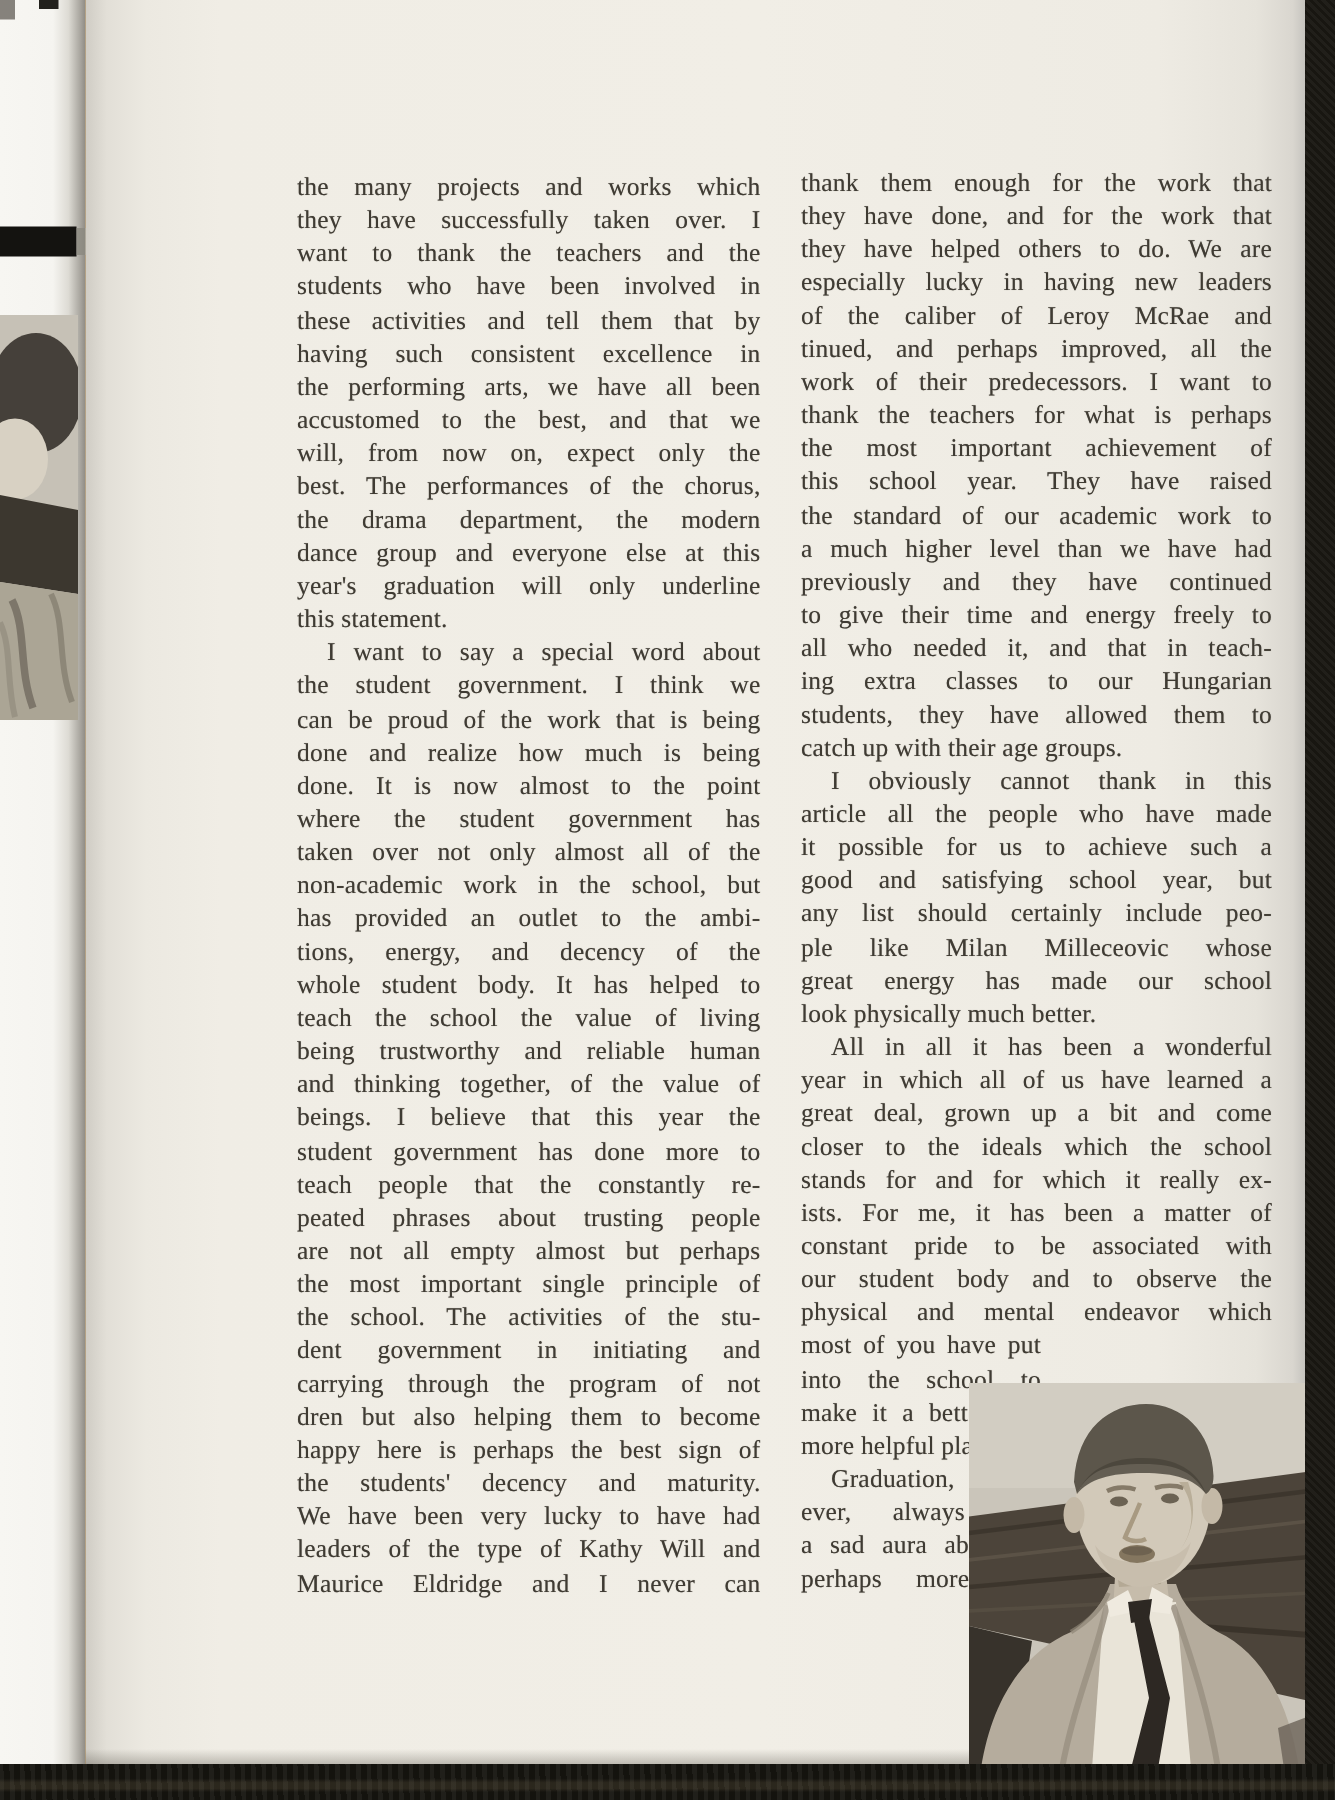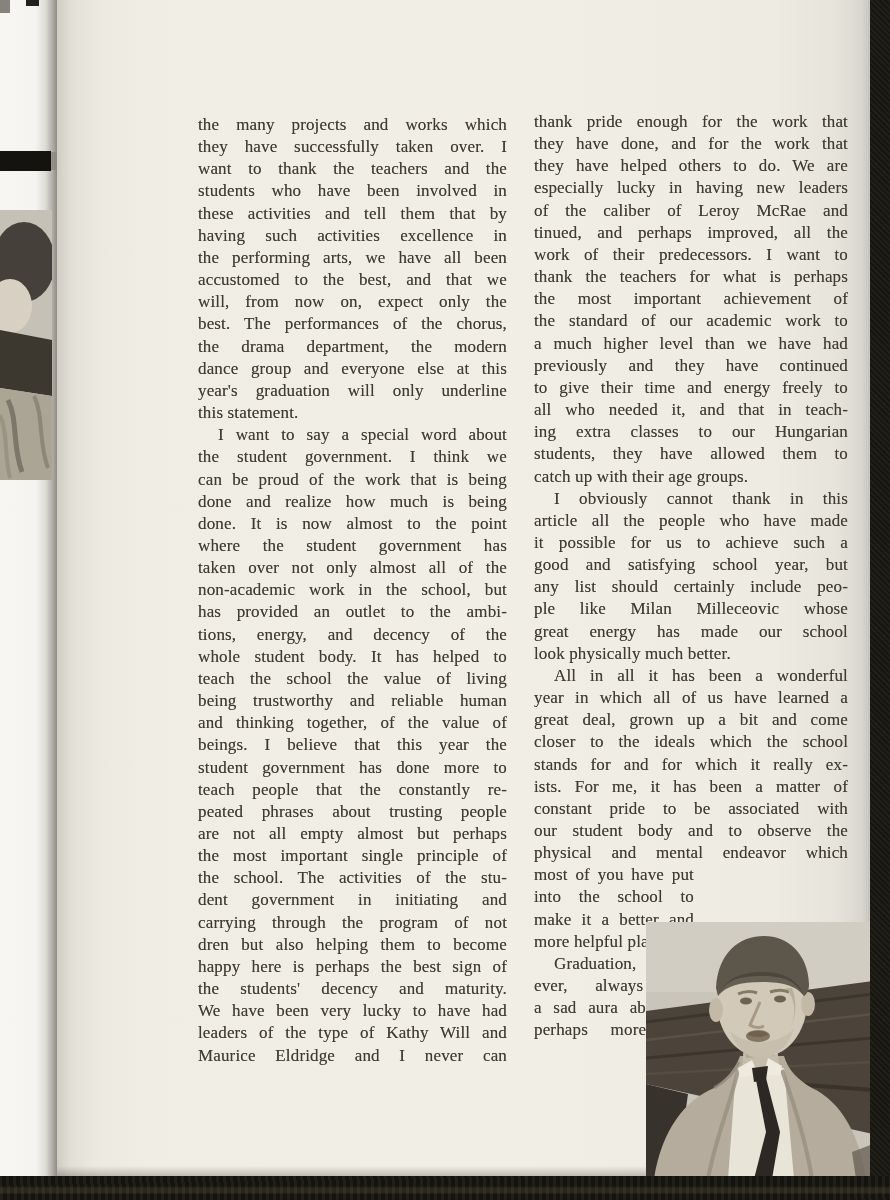--- a/index.html
+++ b/index.html
@@ -84,21 +84,21 @@
     </svg>
   </div>
 
   <div id="page">
     <div id="col-left" class="textcol">
         <div class="line">the many projects and works which</div>
         <div class="line">they have successfully taken over. I</div>
         <div class="line">want to thank the teachers and the</div>
         <div class="line">students who have been involved in</div>
         <div class="line">these activities and tell them that by</div>
-        <div class="line">having such activities excellence in</div>
+        <div class="line">having such consistent excellence in</div>
         <div class="line">the performing arts, we have all been</div>
         <div class="line">accustomed to the best, and that we</div>
         <div class="line">will, from now on, expect only the</div>
         <div class="line">best. The performances of the chorus,</div>
         <div class="line">the drama department, the modern</div>
         <div class="line">dance group and everyone else at this</div>
         <div class="line">year's graduation will only underline</div>
         <div class="line end">this statement.</div>
         <div class="line indent">I want to say a special word about</div>
         <div class="line">the student government. I think we</div>
@@ -124,29 +124,30 @@
         <div class="line">dent government in initiating and</div>
         <div class="line">carrying through the program of not</div>
         <div class="line">dren but also helping them to become</div>
         <div class="line">happy here is perhaps the best sign of</div>
         <div class="line">the students' decency and maturity.</div>
         <div class="line">We have been very lucky to have had</div>
         <div class="line">leaders of the type of Kathy Will and</div>
         <div class="line">Maurice Eldridge and I never can</div>
       </div>
     <div id="col-right" class="textcol">
-        <div class="line">thank pride enough for the work that</div>
+        <div class="line">thank them enough for the work that</div>
         <div class="line">they have done, and for the work that</div>
         <div class="line">they have helped others to do. We are</div>
         <div class="line">especially lucky in having new leaders</div>
         <div class="line">of the caliber of Leroy McRae and</div>
         <div class="line">tinued, and perhaps improved, all the</div>
         <div class="line">work of their predecessors. I want to</div>
         <div class="line">thank the teachers for what is perhaps</div>
         <div class="line">the most important achievement of</div>
+        <div class="line">this school year. They have raised</div>
         <div class="line">the standard of our academic work to</div>
         <div class="line">a much higher level than we have had</div>
         <div class="line">previously and they have continued</div>
         <div class="line">to give their time and energy freely to</div>
         <div class="line">all who needed it, and that in teach-</div>
         <div class="line">ing extra classes to our Hungarian</div>
         <div class="line">students, they have allowed them to</div>
         <div class="line end">catch up with their age groups.</div>
         <div class="line indent">I obviously cannot thank in this</div>
         <div class="line">article all the people who have made</div>

